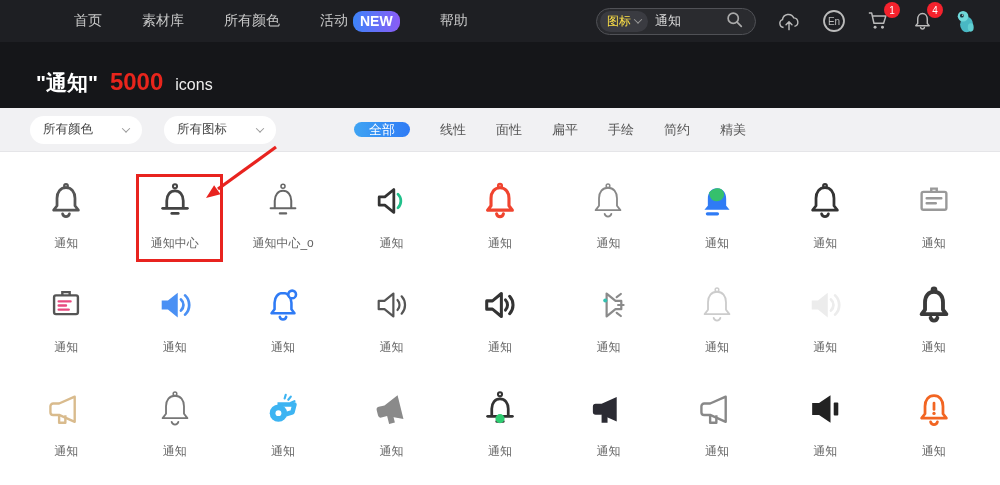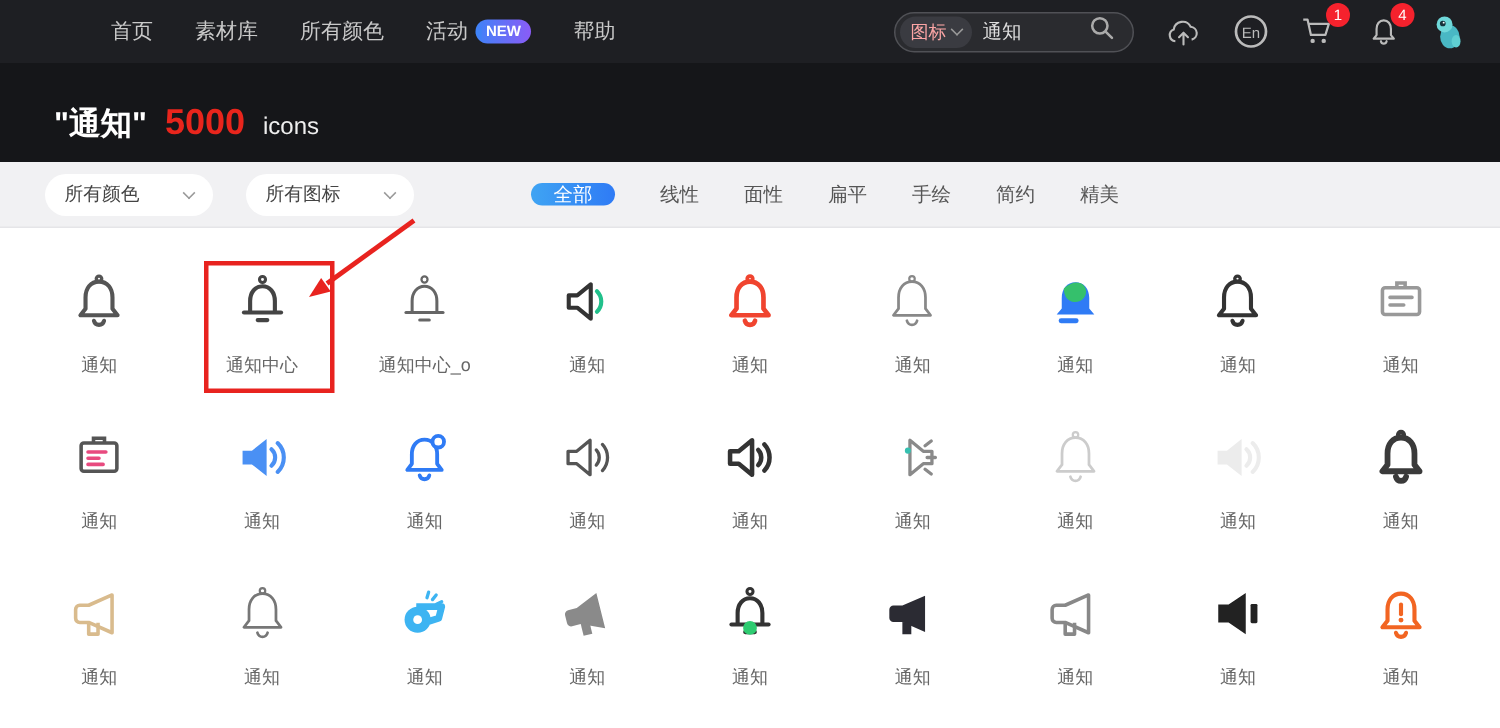--- a/index.html
+++ b/index.html
@@ -2,27 +2,27 @@
 <html><head>
 <meta charset="utf-8">
 <style>
   *{box-sizing:border-box;margin:0;padding:0}
   html,body{width:1000px;height:485px;overflow:hidden}
   body{font-family:"Liberation Sans",sans-serif;background:#fff;position:relative}
   
   .topnav{height:42px;background:#1e1f23;display:flex;align-items:center;padding:0 22px}
   .logo{display:flex;align-items:center;gap:7px;cursor:pointer}
   .logo-text{color:#fff;font-size:20px;font-weight:bold;letter-spacing:.3px}
-  .nav-links{display:flex;gap:28px;margin-left:52px;font-size:14px;color:#c9c9c9}
+  .nav-links{display:flex;gap:40px;margin-left:52px;font-size:14px;color:#c9c9c9}
   .nav-link{cursor:pointer;display:flex;align-items:center;gap:5px}
-  .new-badge{background:linear-gradient(90deg,#3e83f8,#8a5cf6);color:#fff;font-size:10px;font-weight:bold;padding:2.5px 7px;border-radius:9px;position:relative}
+  .new-badge{background:linear-gradient(90deg,#3e83f8,#8a5cf6);color:#fff;font-size:14px;font-weight:bold;padding:2.5px 7px;border-radius:9px;position:relative}
   .new-badge:before{content:"";position:absolute;left:-4px;top:5px;border:4px solid transparent;border-right-color:#3e83f8}
   .nav-right{margin-left:auto;display:flex;align-items:center;gap:20px}
   .search-pill{display:flex;align-items:center;background:#2a2b2f;border:1px solid #505156;border-radius:14px;height:27px;padding:0 9px 0 3px;gap:7px;width:160px}
-  .search-cat{background:#3a3b41;border-radius:11px;height:21px;display:flex;align-items:center;padding:0 7px;font-size:12px;color:#fca5a5;gap:4px;cursor:pointer;flex-shrink:0}
+  .search-cat{background:#3a3b41;border-radius:11px;height:21px;display:flex;align-items:center;padding:0 7px;font-size:12px;color:#fde047;gap:4px;cursor:pointer;flex-shrink:0}
   .search-input{color:#ddd;font-size:13px;background:none;border:none;outline:none;width:64px;font-family:"Liberation Sans",sans-serif}
   .icon-btn{position:relative;display:flex;align-items:center;cursor:pointer}
   .badge{position:absolute;top:-7px;right:-9px;background:#f5222d;color:#fff;border-radius:8px;min-width:16px;height:16px;font-size:10px;display:flex;align-items:center;justify-content:center;padding:0 3px}
   .chev{width:6px;height:6px;border-right:1.5px solid #999;border-bottom:1.5px solid #999;transform:rotate(45deg) translate(-1px,-1px)}
   
   .result-band{height:66px;background:#151619;display:flex;align-items:baseline;padding:26px 36px 0;gap:12px}
   .query{color:#fff;font-size:21px;font-weight:bold}
   .count{color:#e8251c;font-size:24px;font-weight:bold}
   .unit{color:#eee;font-size:16px}
   

